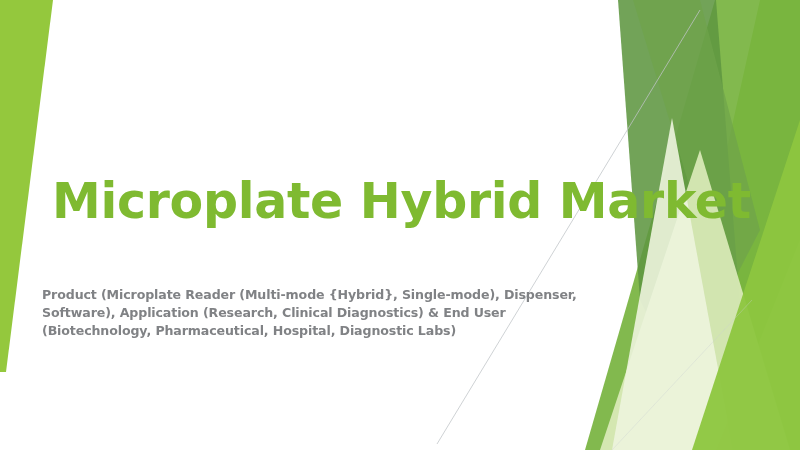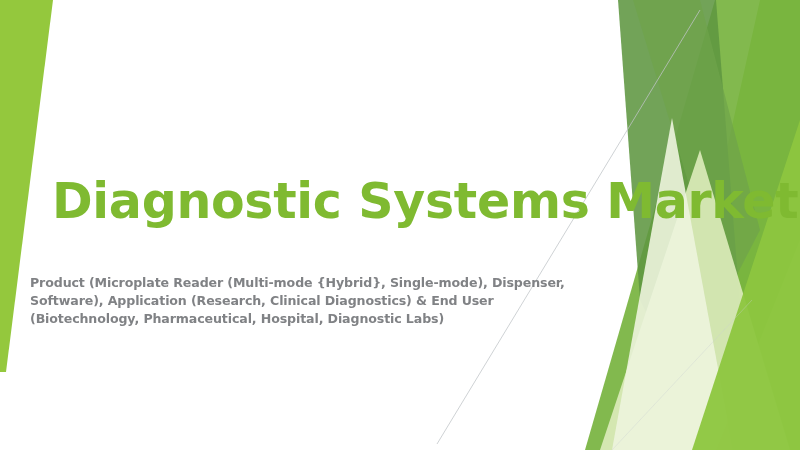--- a/index.html
+++ b/index.html
@@ -39,21 +39,21 @@
     color: #7FBA31;
     white-space: nowrap;
   }
   #subtitle-block {
     position: absolute;
     left: 30px;
     top: 274px;
     width: 566px;
   }
   #slide-subtitle {
-    margin: 0;
+    margin: 12px;
     font-family: "DejaVu Sans", sans-serif;
     font-size: 12.6px;
     font-weight: 700;
     line-height: 1.42;
     color: #808285;
     letter-spacing: -0.12px;
   }
 </style>
 </head>
 <body>
@@ -79,20 +79,20 @@
     <polygon points="800,240 800,450 716,450" fill="#C9E2A0" opacity="0.45"></polygon>
 
     <polygon points="800,120 800,450 692,450" fill="#8DC63F" opacity="0.95"></polygon>
 
     <line x1="700" y1="10" x2="437" y2="444" stroke="#BFC4C7" stroke-width="0.9" opacity="0.85"></line>
 
     <line x1="752" y1="300" x2="612" y2="450" stroke="#C9CED1" stroke-width="0.7" opacity="0.5"></line>
   </svg>
 
   <div id="title-block">
-    <h1 id="slide-title">Diagnostic Systems Market</h1>
+    <h1 id="slide-title">Microplate Hybrid Market</h1>
   </div>
 
   <div id="subtitle-block">
     <p id="slide-subtitle">Product (Microplate Reader (Multi-mode {Hybrid}, Single-mode), Dispenser, Software), Application (Research, Clinical Diagnostics) &amp; End User (Biotechnology, Pharmaceutical, Hospital, Diagnostic Labs)</p>
   </div>
 
 </div>
 
 </body></html>

